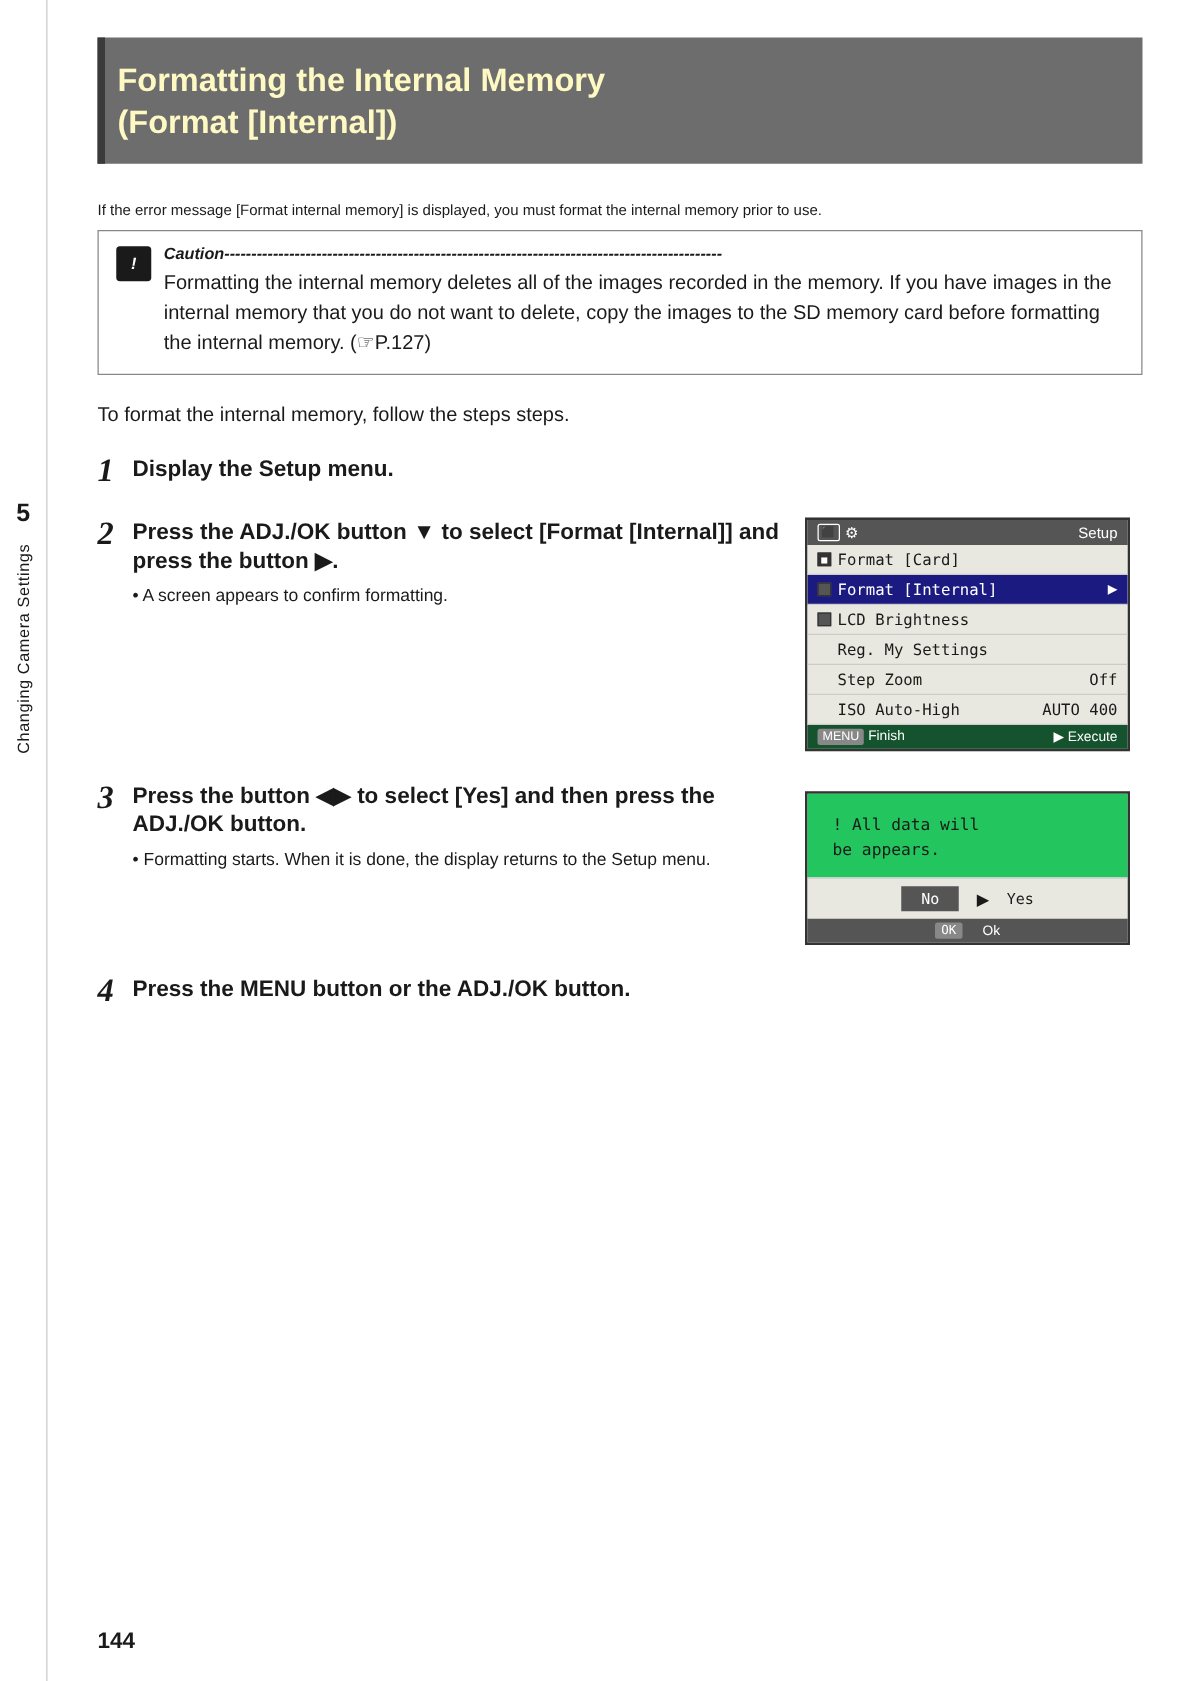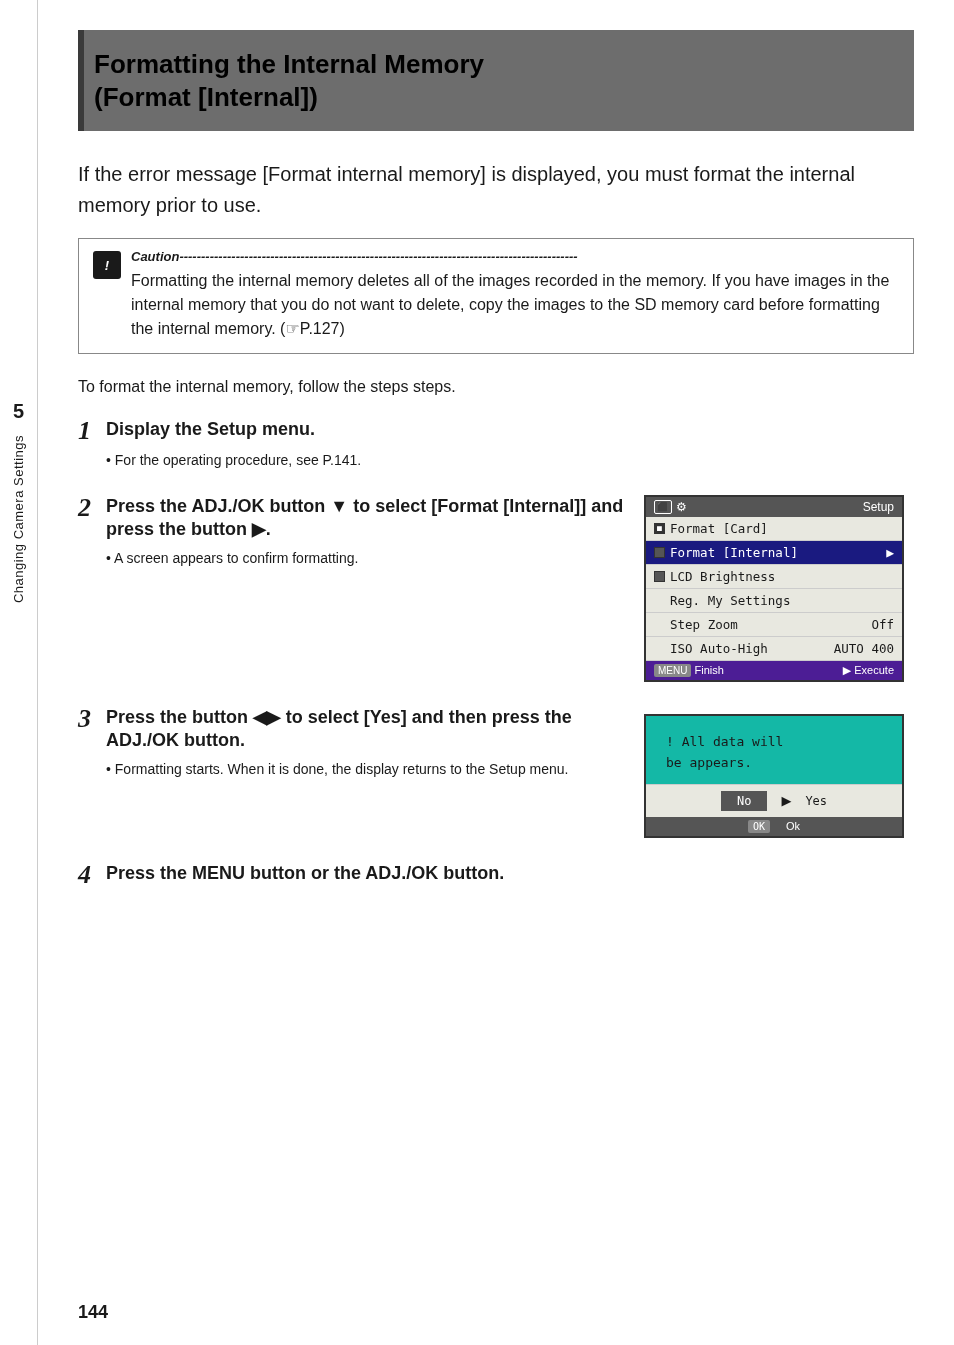--- a/index.html
+++ b/index.html
@@ -53,32 +53,32 @@
 
     
     .title-block {
       background: #6d6d6d;
       padding: 18px 20px 18px 10px;
       margin-bottom: 28px;
       position: relative;
       border-left: 6px solid #3a3a3a;
     }
     .title-block h1 {
-      color: #000000;
+      color: #fef9c3;
       font-size: 26px;
       font-weight: bold;
       line-height: 1.25;
       font-family: Arial, Helvetica, sans-serif;
     }
 
     
     .intro-text {
-      font-size: 20px;
+      font-size: 12px;
       line-height: 1.55;
-      margin-bottom: 17px;
+      margin-bottom: 6px;
       color: #1a1a1a;
     }
 
     
     .caution-box {
       border: 1px solid #888;
       padding: 10px 14px 12px 14px;
       margin-bottom: 24px;
       display: flex;
       gap: 10px;
@@ -249,21 +249,21 @@
       font-size: 8px;
       color: #fff;
       display: flex;
       align-items: center;
       justify-content: center;
     }
     .lcd-arrow {
       font-size: 13px;
     }
     .lcd-footer {
-      background: #4c1d95;
+      background: #14532d;
       color: #fff;
       padding: 3px 8px;
       font-size: 11px;
       display: flex;
       justify-content: space-between;
     }
     .lcd-footer-btn {
       background: #888;
       border-radius: 2px;
       padding: 1px 4px;
@@ -276,21 +276,21 @@
       border: 2px solid #333;
       background: #e8e8e0;
       padding: 0;
       font-size: 12px;
       color: #1a1a1a;
       width: 260px;
       margin-top: 8px;
     }
     .lcd-confirm-body {
       padding: 16px 20px 10px 20px;
-      background: #14b8a6;
+      background: #22c55e;
       font-family: monospace;
       font-size: 13px;
       line-height: 1.6;
     }
     .lcd-button-row {
       display: flex;
       justify-content: center;
       align-items: center;
       gap: 14px;
       padding: 6px 10px;
@@ -373,21 +373,20 @@
       </div>
     </div>
 
     <p class="steps-intro">To format the internal memory, follow the steps steps.</p>
 
     <div class="step">
       <div class="step-header">
         <span class="step-number">1</span>
         <span class="step-title">Display the Setup menu.</span>
       </div>
-      <div class="step-bullet">For the operating procedure, see P.141.</div>
     </div>
 
     <div class="step">
       <div class="step-row">
         <div class="step-left">
           <div class="step-header">
             <span class="step-number">2</span>
             <span class="step-title">Press the ADJ./OK button ▼ to select [Format [Internal]] and press the button ▶.</span>
           </div>
           <div class="step-bullet">A screen appears to confirm formatting.</div>

